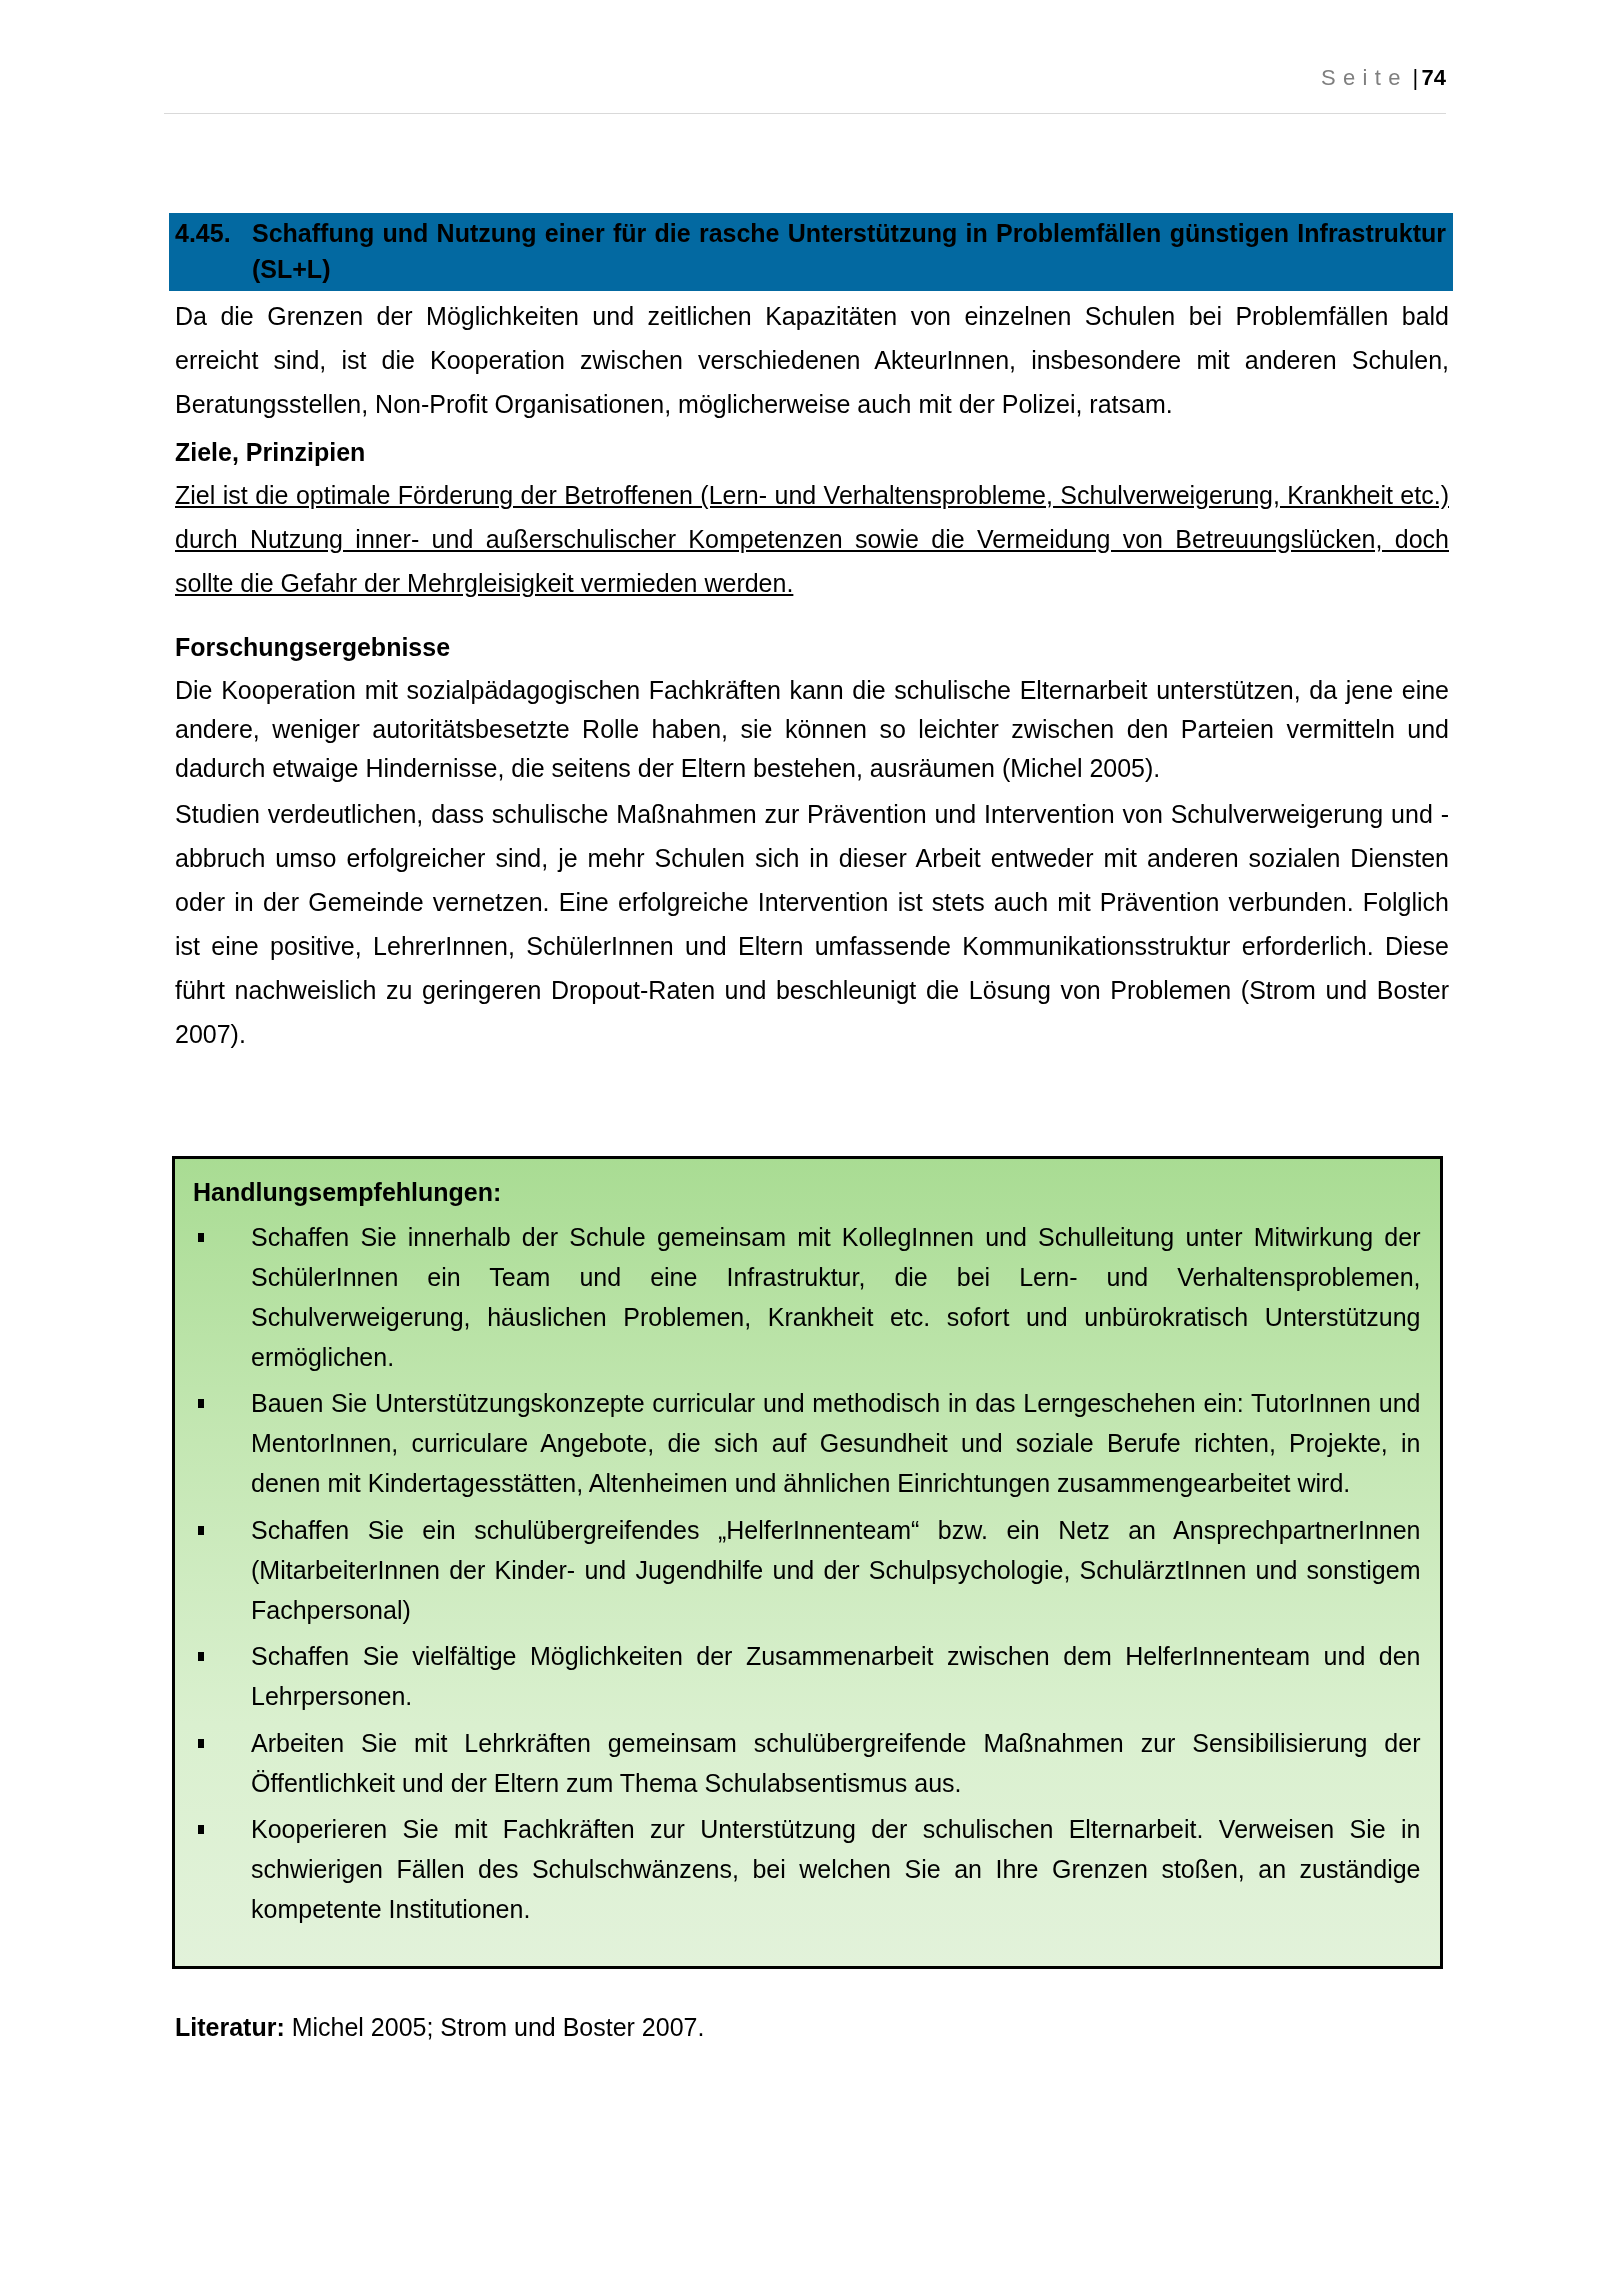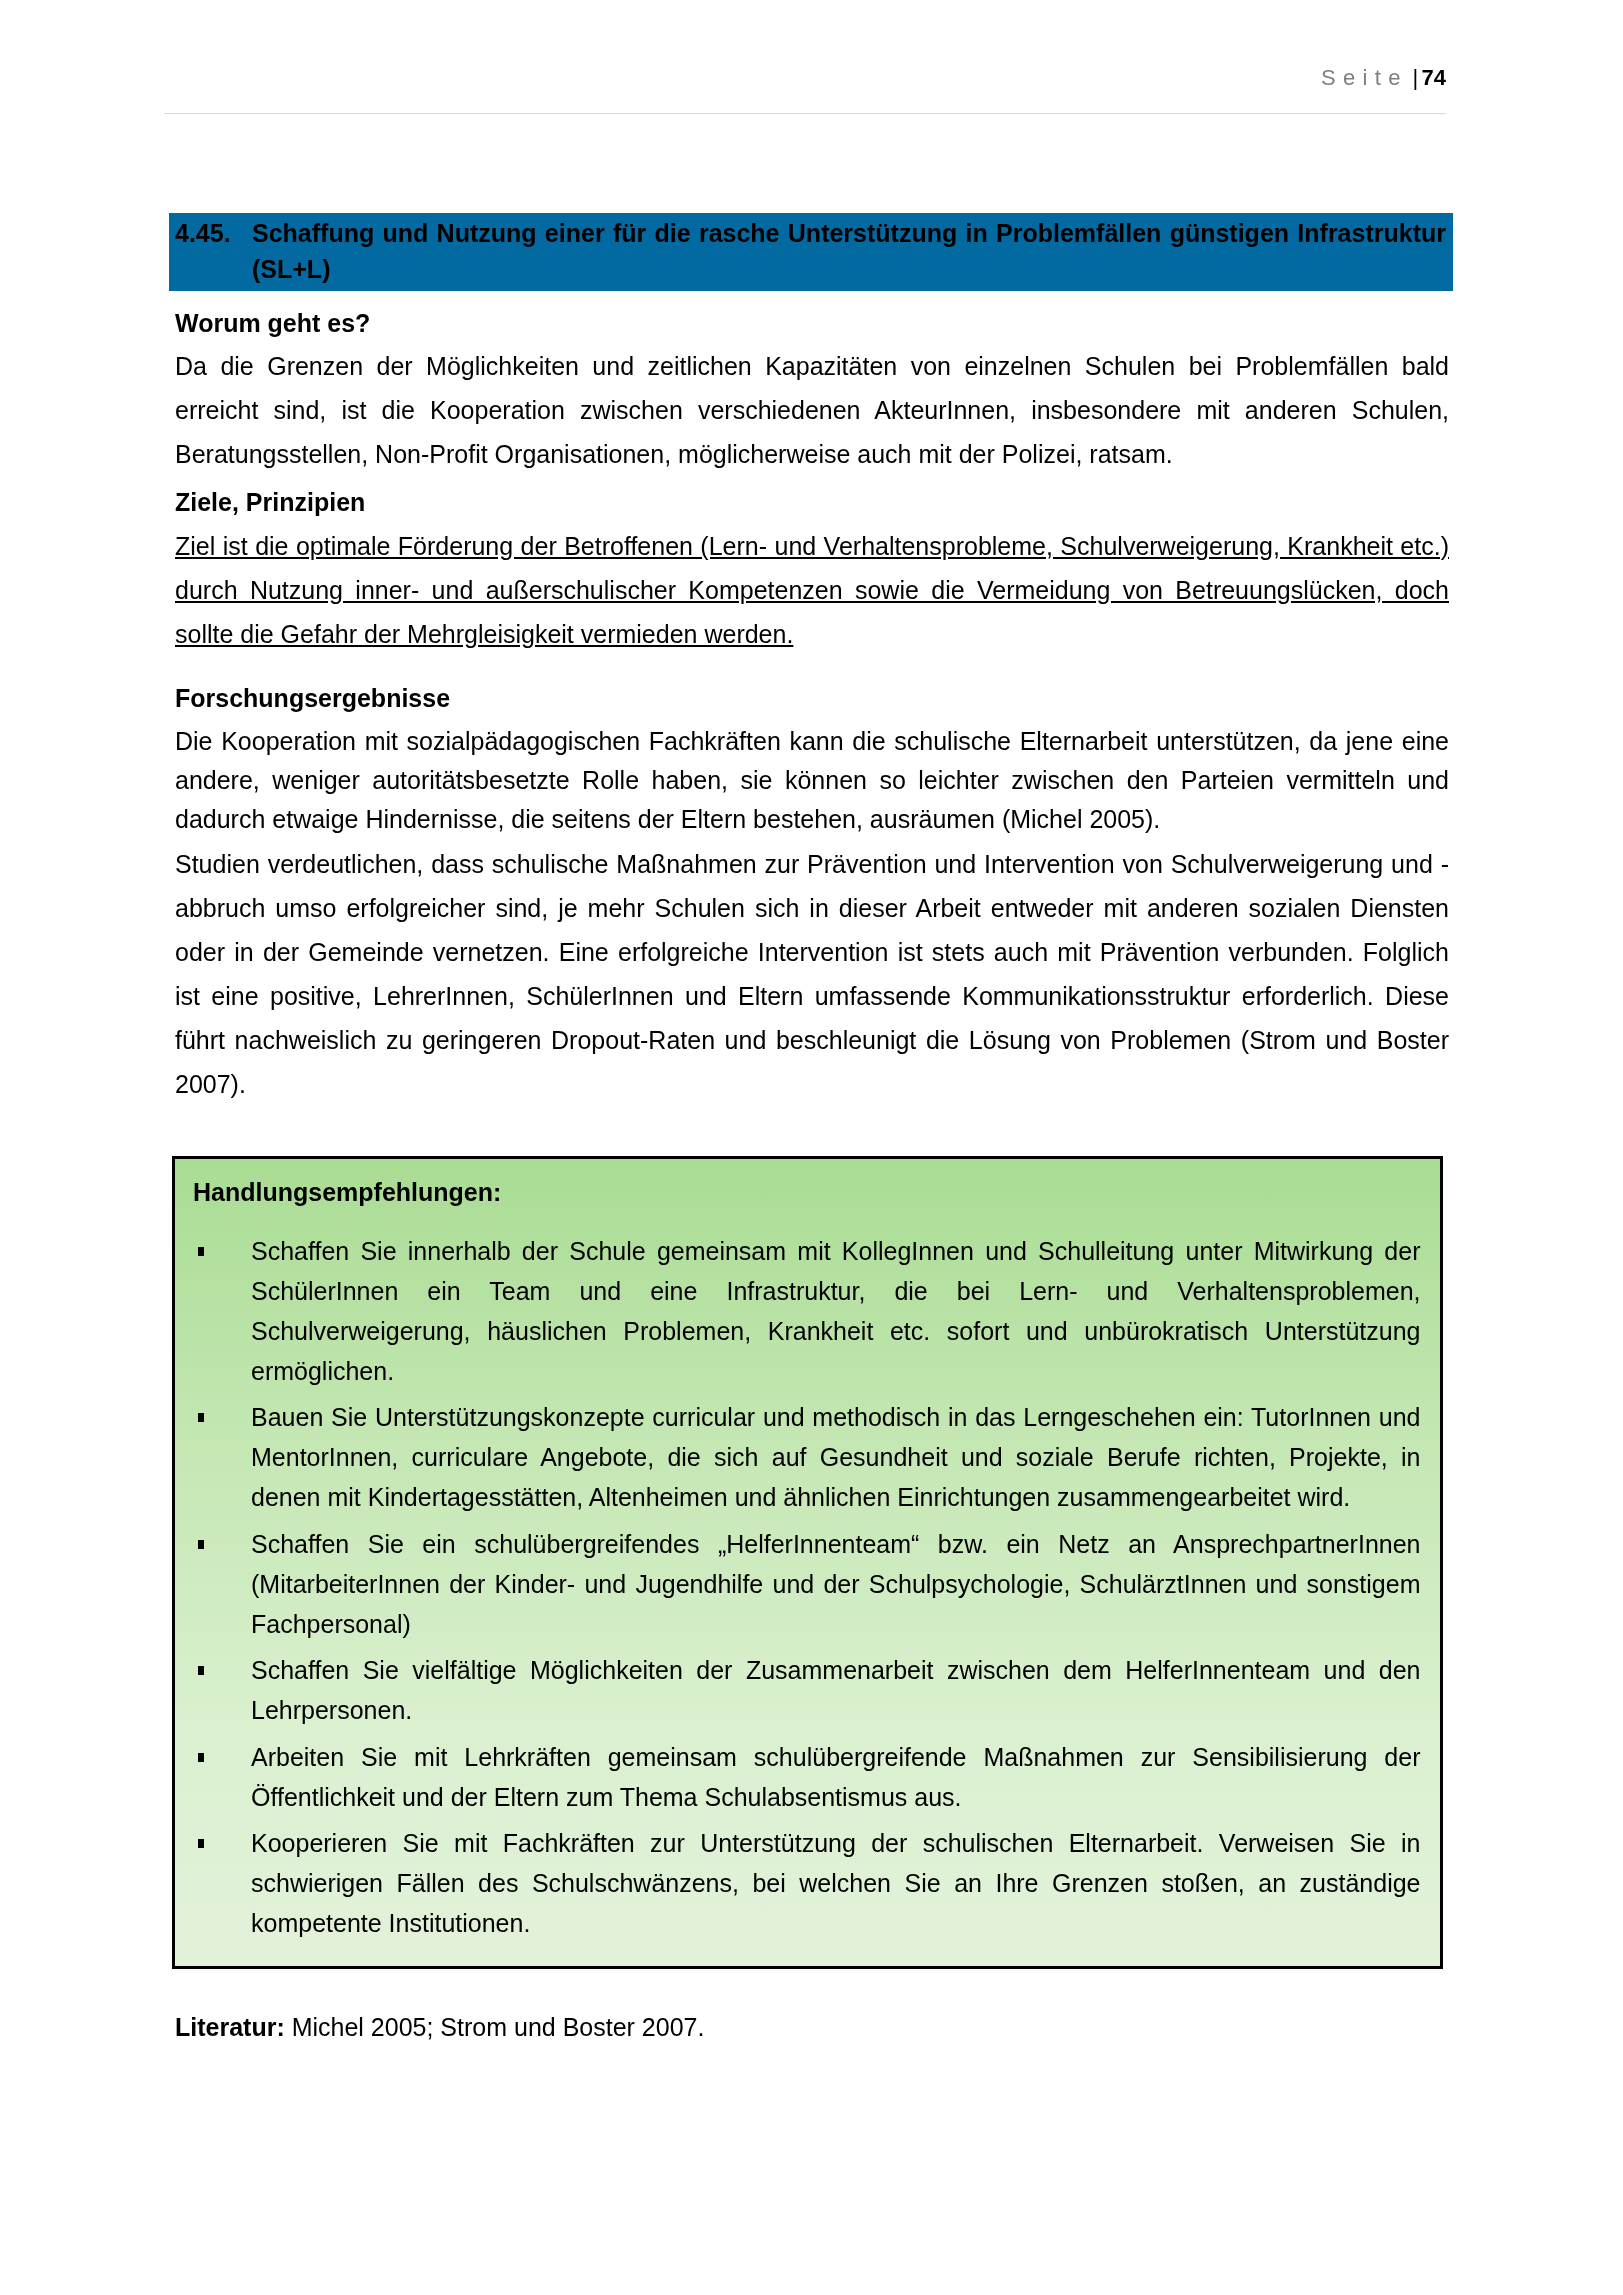--- a/index.html
+++ b/index.html
@@ -21,21 +21,21 @@
   .section-heading .title { flex: 1; text-align: justify; }
 
   .subhead { font-weight: bold; font-size: 25px; line-height: 36px; margin-top: 14.6px; }
   .para { font-size: 25px; line-height: 44px; text-align: justify; margin-top: 4.9px; }
   .para.tight { line-height: 39px; }
 
   .recommend-box { position: absolute; left: 172px; top: 1156px; width: 1271px; height: 813px;
                    box-sizing: border-box; border: 3.2px solid #000;
                    background: linear-gradient(to bottom, #a9dc93 0%, #c4e7b3 35%, #daf0cf 70%, #e2f2da 100%);
                    padding: 14.6px 19.5px 0 18px; }
-  .recommend-box .box-title { font-weight: bold; font-size: 25px; line-height: 36px; margin-bottom: 21px; }
+  .recommend-box .box-title { font-weight: bold; font-size: 25px; line-height: 36px; margin-bottom: 7px; }
   .rec-list { list-style: none; margin: 0; padding: 0; }
   .rec-item { display: flex; font-size: 25px; line-height: 40px; margin-bottom: 6.5px; }
   .rec-item .bullet { flex: 0 0 58px; position: relative; }
   .rec-item .bullet::before { content: ""; position: absolute; left: 4.9px; top: 16px; width: 6.5px; height: 9px; background: #000; }
   .rec-item .text { flex: 1; text-align: justify; }
 
   .literature { position: absolute; left: 175px; top: 2009px; font-size: 25px; line-height: 36px; }
   .literature .label { font-weight: bold; }
 </style>
 </head>
@@ -46,21 +46,20 @@
     <span class="seite">Seite</span><span class="sep">|</span><span class="num">74</span>
   </div>
 </div>
 
 <div class="content">
   <div class="section-heading">
     <span class="num">4.45.</span>
     <span class="title">Schaffung und Nutzung einer für die rasche Unterstützung in Problemfällen günstigen Infra­struktur (SL+L)</span>
   </div>
 
-  <div class="subhead">Worum geht es?</div>
   <p class="para" style="margin:3.2px 0 0 0;">Da die Grenzen der Möglichkeiten und zeitlichen Kapazitäten von einzelnen Schulen bei Problemfällen bald erreicht sind, ist die Kooperation zwischen verschiedenen AkteurInnen, insbesondere mit anderen Schulen, Beratungsstellen, Non-Profit Organisationen, möglicherweise auch mit der Polizei, ratsam.</p>
 
   <div class="subhead" style="margin-top:8px;">Ziele, Prinzipien</div>
   <p class="para" style="margin:3.2px 0 0 0;text-decoration:underline;">Ziel ist die optimale Förderung der Betroffenen (Lern- und Verhaltensprobleme, Schulverweigerung, Krankheit etc.) durch Nutzung inner- und außerschulischer Kompetenzen sowie die Vermeidung von Betreuungslücken, doch sollte die Gefahr der Mehrgleisigkeit vermieden werden.</p>
 
   <div class="subhead" style="margin-top:24px;">Forschungsergebnisse</div>
   <p class="para tight" style="margin:6.5px 0 0 0;">Die Kooperation mit sozialpädagogischen Fachkräften kann die schulische Elternarbeit unterstützen, da jene eine andere, weniger autoritätsbesetzte Rolle haben, sie können so leichter zwischen den Parteien vermitteln und dadurch etwaige Hindernisse, die seitens der Eltern bestehen, ausräumen (Michel 2005).</p>
   <p class="para" style="margin:3.2px 0 0 0;">Studien verdeutlichen, dass schulische Maßnahmen zur Prävention und Intervention von Schulverweige­rung und -abbruch umso erfolgreicher sind, je mehr Schulen sich in dieser Arbeit entweder mit anderen sozialen Diensten oder in der Gemeinde vernetzen. Eine erfolgreiche Intervention ist stets auch mit Prä­vention verbunden. Folglich ist eine positive, LehrerInnen, SchülerInnen und Eltern umfassende Kom­munikationsstruktur erforderlich. Diese führt nachweislich zu geringeren Dropout-Raten und beschleu­nigt die Lösung von Problemen (Strom und Boster 2007).</p>
 </div>
 

